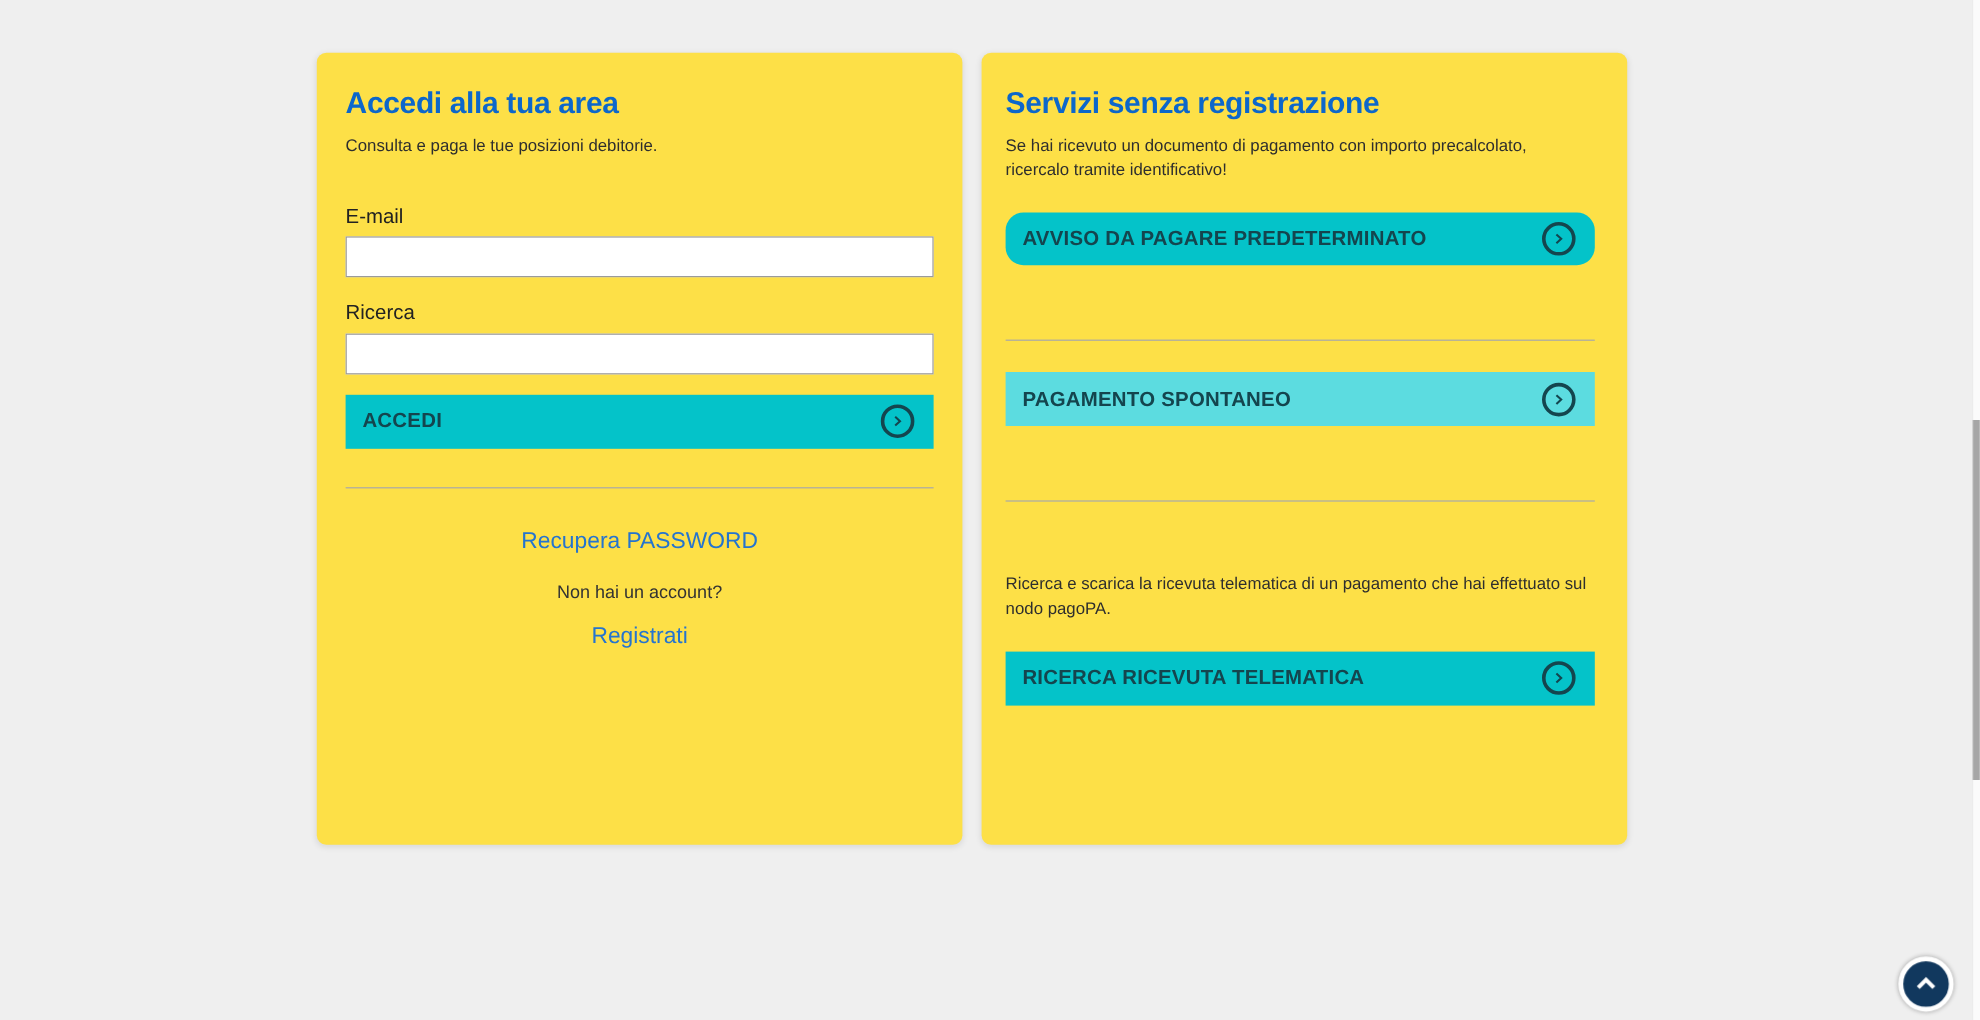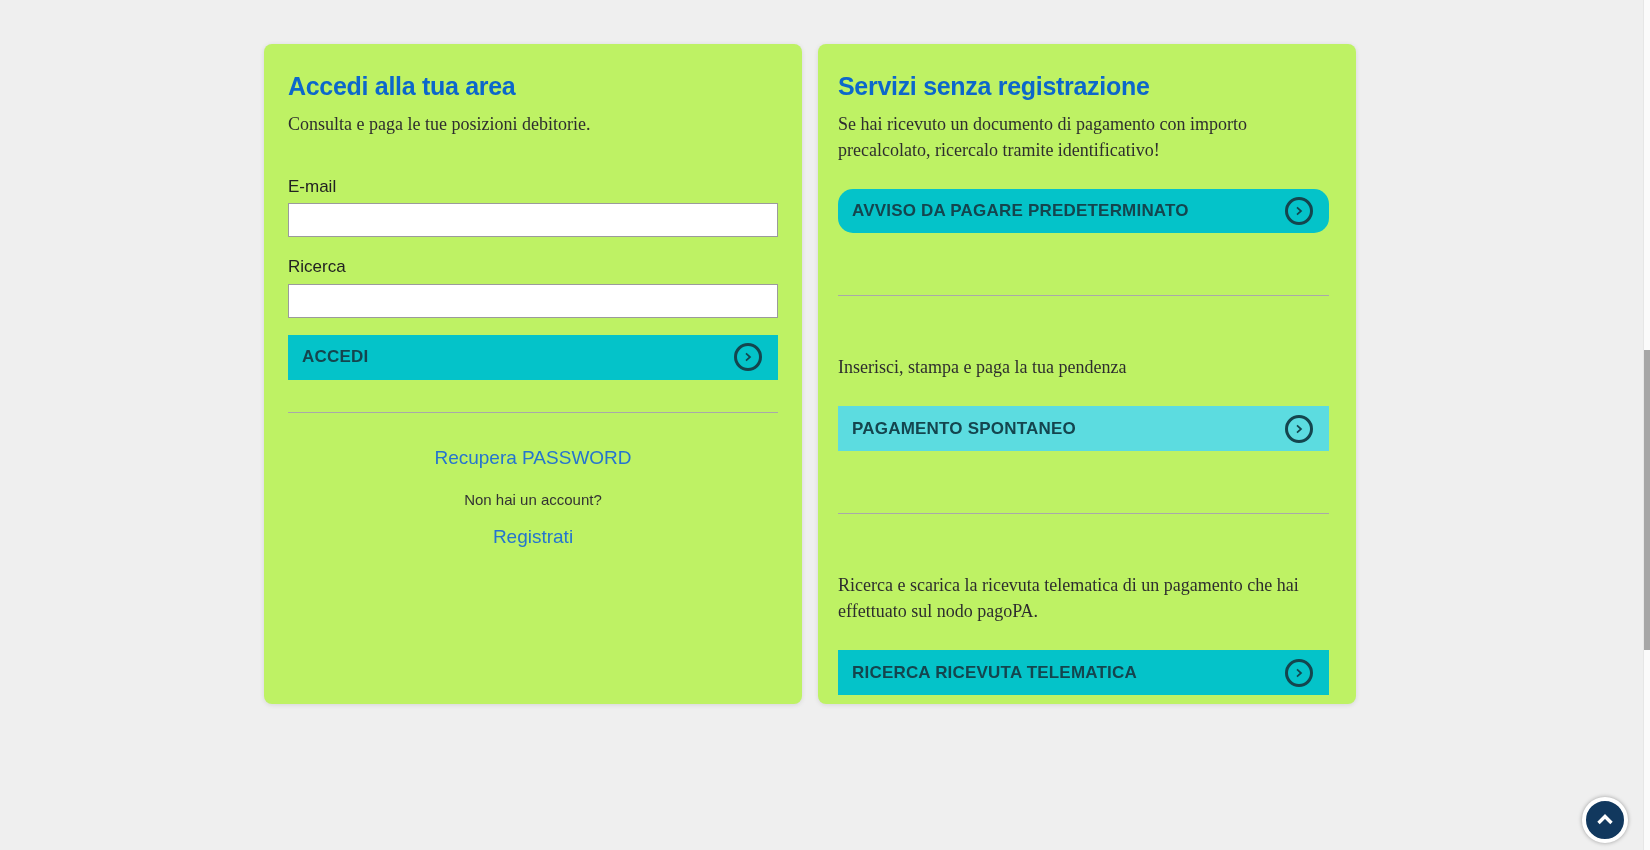--- a/index.html
+++ b/index.html
@@ -8,41 +8,40 @@
     overflow: hidden;
     background: #efefef;
     font-family: "Liberation Sans", "DejaVu Sans", sans-serif;
     color: #2e2e2e;
   }
   .card {
     position: absolute;
     top: 44px;
     width: 538px;
     height: 660px;
-    background: #bef264;
+    background: #fde047;
     border-radius: 8px;
     box-shadow: 0 1px 5px rgba(0,0,0,0.10);
     padding: 28px 24px 0 24px;
   }
   #login-card   { left: 264px; }
   #services-card{ left: 818px; padding-left: 20px; padding-right: 27px; }
 
   .card-title {
     font-size: 25px;
     font-weight: bold;
     color: #0c67cb;
     letter-spacing: -0.3px;
     line-height: 1.15;
   }
   .card-sub, .section-desc {
     margin-top: 10px;
-    font-size: 18px;
+    font-size: 14px;
     line-height: 1.45;
     color: #2e2e2e;
-    font-family: Liberation Serif, serif;
   }
 
   
   .field-label {
     display: block;
     font-size: 17px;
     color: #222222;
     line-height: 1.2;
   }
   .label-email   { margin-top: 40px; }
@@ -196,21 +195,20 @@
     <span class="btn-label">AVVISO DA PAGARE PREDETERMINATO</span>
     <span class="chevron-circle">
       <svg width="16" height="16" viewBox="0 0 24 24">
           <polyline points="9,6.5 15,12 9,17.5" fill="none" stroke="#14454e" stroke-width="2.6"></polyline>
         </svg>
     </span>
   </button>
 
   <hr class="divider svc-divider">
 
-  <p class="section-desc svc-desc">Inserisci, stampa e paga la tua pendenza</p>
   <button class="action-btn btn-teal-light svc-btn">
     <span class="btn-label">PAGAMENTO SPONTANEO</span>
     <span class="chevron-circle">
       <svg width="16" height="16" viewBox="0 0 24 24">
           <polyline points="9,6.5 15,12 9,17.5" fill="none" stroke="#14454e" stroke-width="2.6"></polyline>
         </svg>
     </span>
   </button>
 
   <hr class="divider svc-divider">

